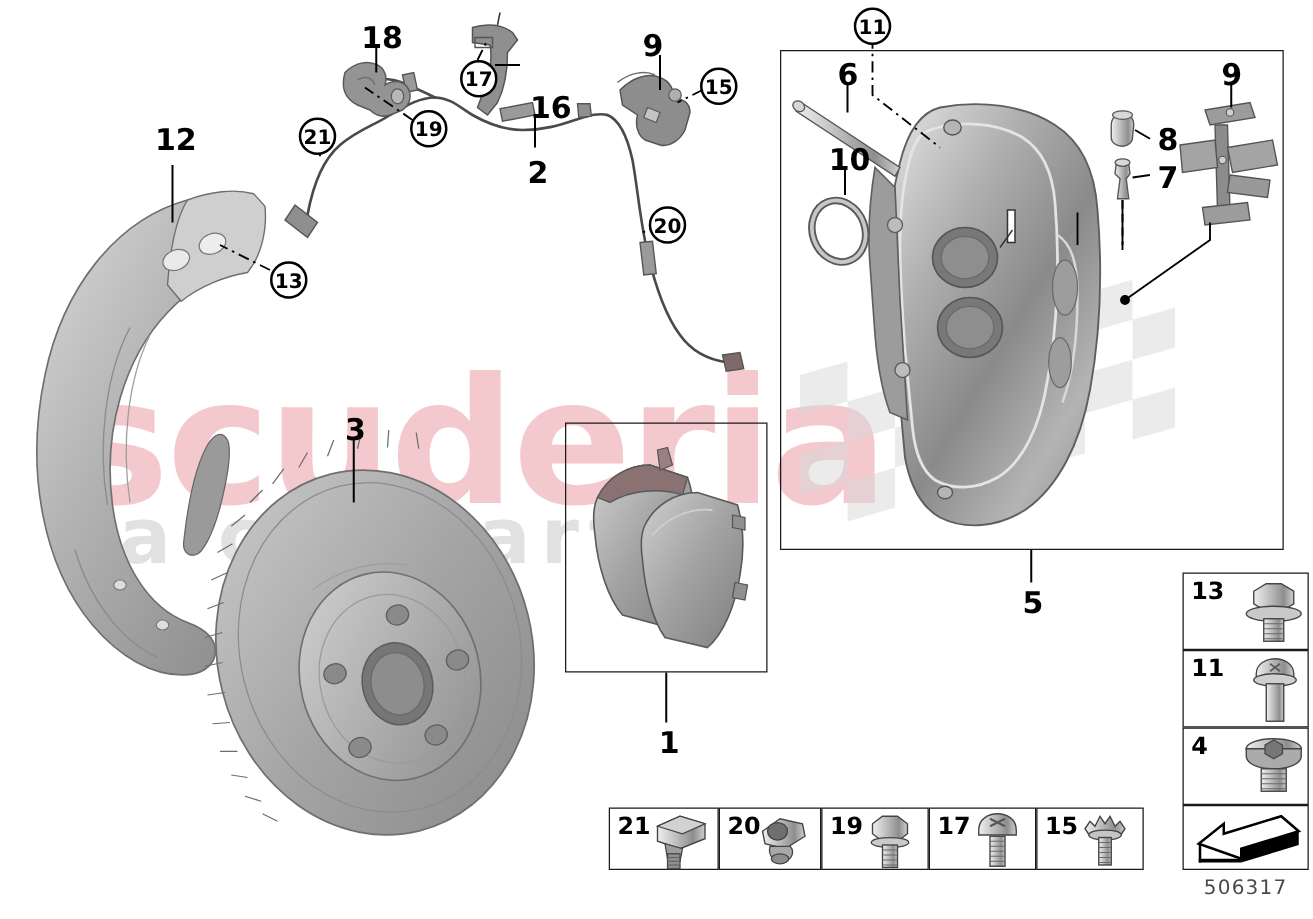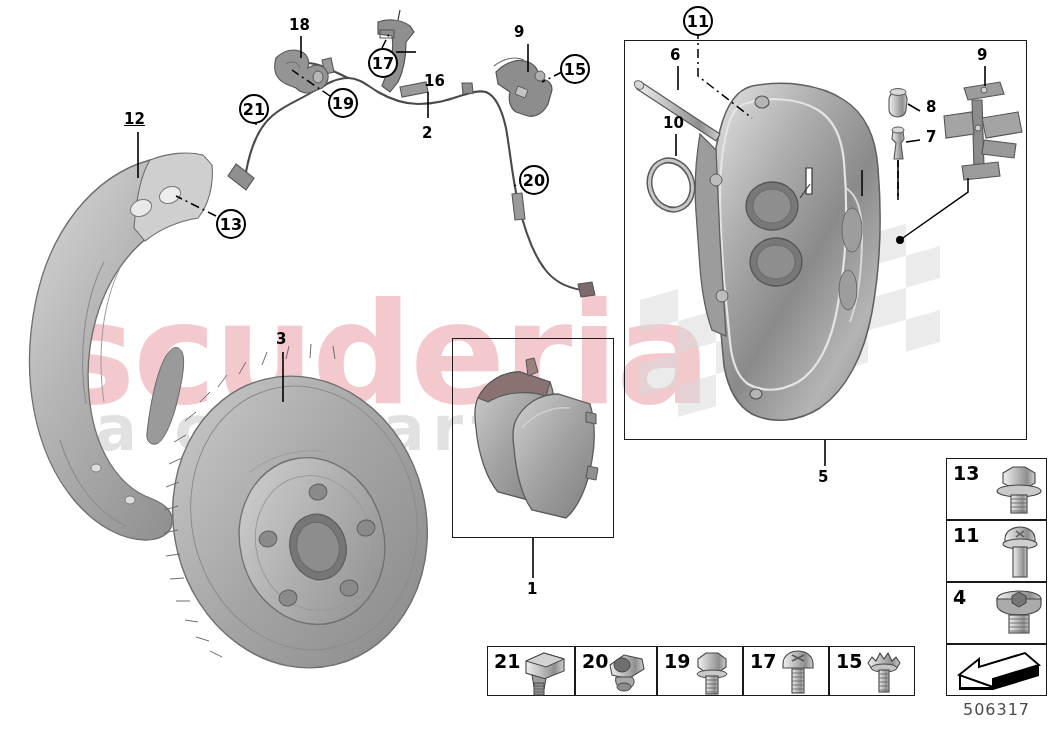--- a/index.html
+++ b/index.html
@@ -48,21 +48,21 @@
   #lg-21{left:487px;top:646px;width:88px;height:50px;}
   #lg-20{left:575px;top:646px;width:82px;height:50px;}
   #lg-19{left:657px;top:646px;width:86px;height:50px;}
   #lg-17{left:743px;top:646px;width:86px;height:50px;}
   #lg-15{left:829px;top:646px;width:86px;height:50px;}
 
   
   .callout{
     position:absolute;
     font-family:"DejaVu Sans", sans-serif;
-    font-size:15px;font-weight:700;color:#000;line-height:1;
+    font-size:24px;font-weight:700;color:#000;line-height:1;
     white-space:nowrap;
   }
   
   .ccall{
     position:absolute;width:30px;height:30px;border-radius:50%;
     border:2.2px solid #000;background:#fff;
     display:flex;align-items:center;justify-content:center;
     font-family:"DejaVu Sans", sans-serif;
     font-size:16px;font-weight:700;color:#000;box-sizing:border-box;
   }
@@ -362,21 +362,21 @@
       <path d="M968 178 L 968 192 L 900 240"></path>
       <circle cx="900" cy="240" r="3.2" fill="#000"></circle>
       <path d="M862 170 L 862 196"></path>
       <path d="M898 160 L 898 200"></path>
     </g>
     <g stroke="#000" stroke-width="1.5" fill="none" stroke-dasharray="7 4">
       <path d="M898 160 L 898 196"></path>
     </g>
   </svg>
 
-  <div class="callout" style="left:124px;top:112px;text-decoration:underline;">12</div>
+  <div class="callout" style="left:124px;top:100px;">12</div>
   <div class="callout" style="left:289px;top:18px;">18</div>
   <div class="callout" style="left:424px;top:42px;margin-top:32px;">16</div>
   <div class="callout" style="left:514px;top:25px;">9</div>
   <div class="callout" style="left:422px;top:126px;">2</div>
   <div class="callout" style="left:276px;top:332px;">3</div>
   <div class="callout" style="left:527px;top:582px;">1</div>
   <div class="callout" style="left:818px;top:470px;">5</div>
   <div class="callout" style="left:670px;top:48px;">6</div>
   <div class="callout" style="left:663px;top:116px;">10</div>
   <div class="callout" style="left:977px;top:48px;">9</div>

